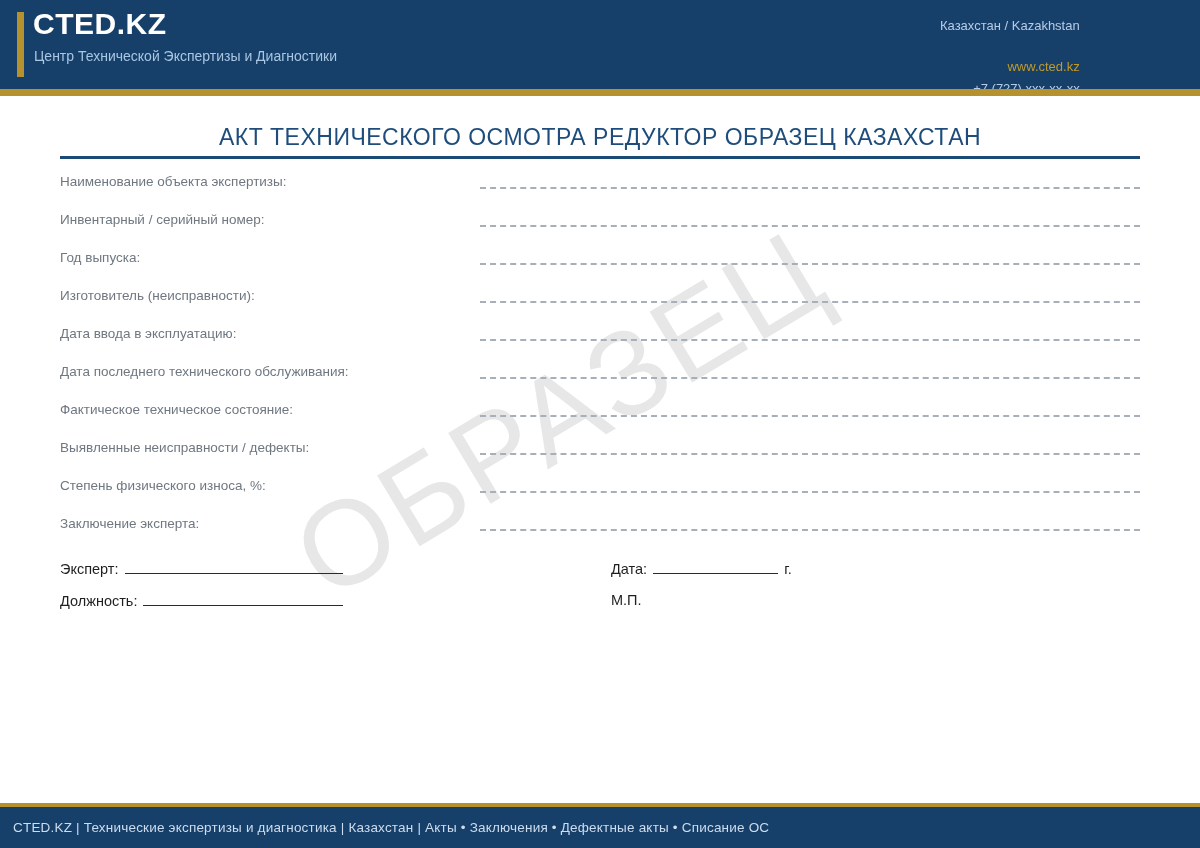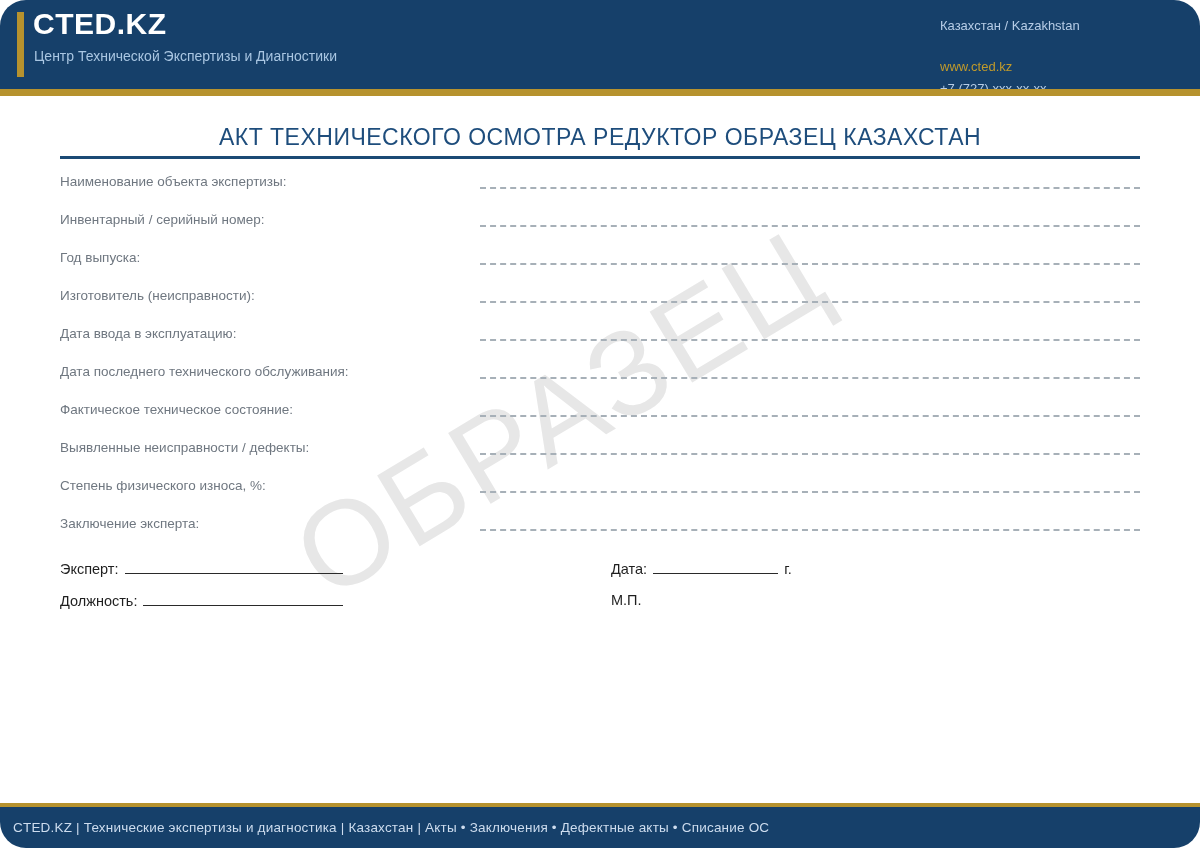--- a/index.html
+++ b/index.html
@@ -1,27 +1,26 @@
 <!DOCTYPE html>
 <html><head>
 <meta charset="utf-8">
 <style>
   html,body { margin:0; padding:0; background:#fff; }
   .page {
     position:relative; width:1200px; height:848px; overflow:hidden;
     background:#ffffff;
     font-family:"Liberation Sans","DejaVu Sans",sans-serif;
-    border-radius:26px;
   }
   
   .header { position:absolute; top:0; left:0; right:0; height:89px; background:#16406a; }
   .gold-bar { position:absolute; left:17px; top:12px; width:7px; height:65px; background:#b6922e; }
   .logo { position:absolute; left:33px; top:7px; font-size:30px; font-weight:600; color:#ffffff; letter-spacing:0.5px; }
   .hdr-subtitle { position:absolute; left:34px; top:48px; font-size:14px; color:#a9c6e2; }
-  .contact { position:absolute; left:940px; top:15px; font-size:13px; line-height:22px; color:#b6cce6; }
+  .contact { position:absolute; left:940px; top:15px; font-size:13px; line-height:22px; color:#b6cce6;text-align:right; }
   .contact .site { color:#c19a2b; cursor:pointer;margin-top:19px; }
   .gold-stripe { position:absolute; top:89px; left:0; right:0; height:7px; background:#b6922e; }
 
   
   .watermark {
     position:absolute; left:560px; top:413px;
     transform:translate(-50%,-50%) rotate(-31deg);
     font-size:120px; color:#e7e7e7; white-space:nowrap;
     letter-spacing:4px; font-weight:400; z-index:0; user-select:none;
   }

